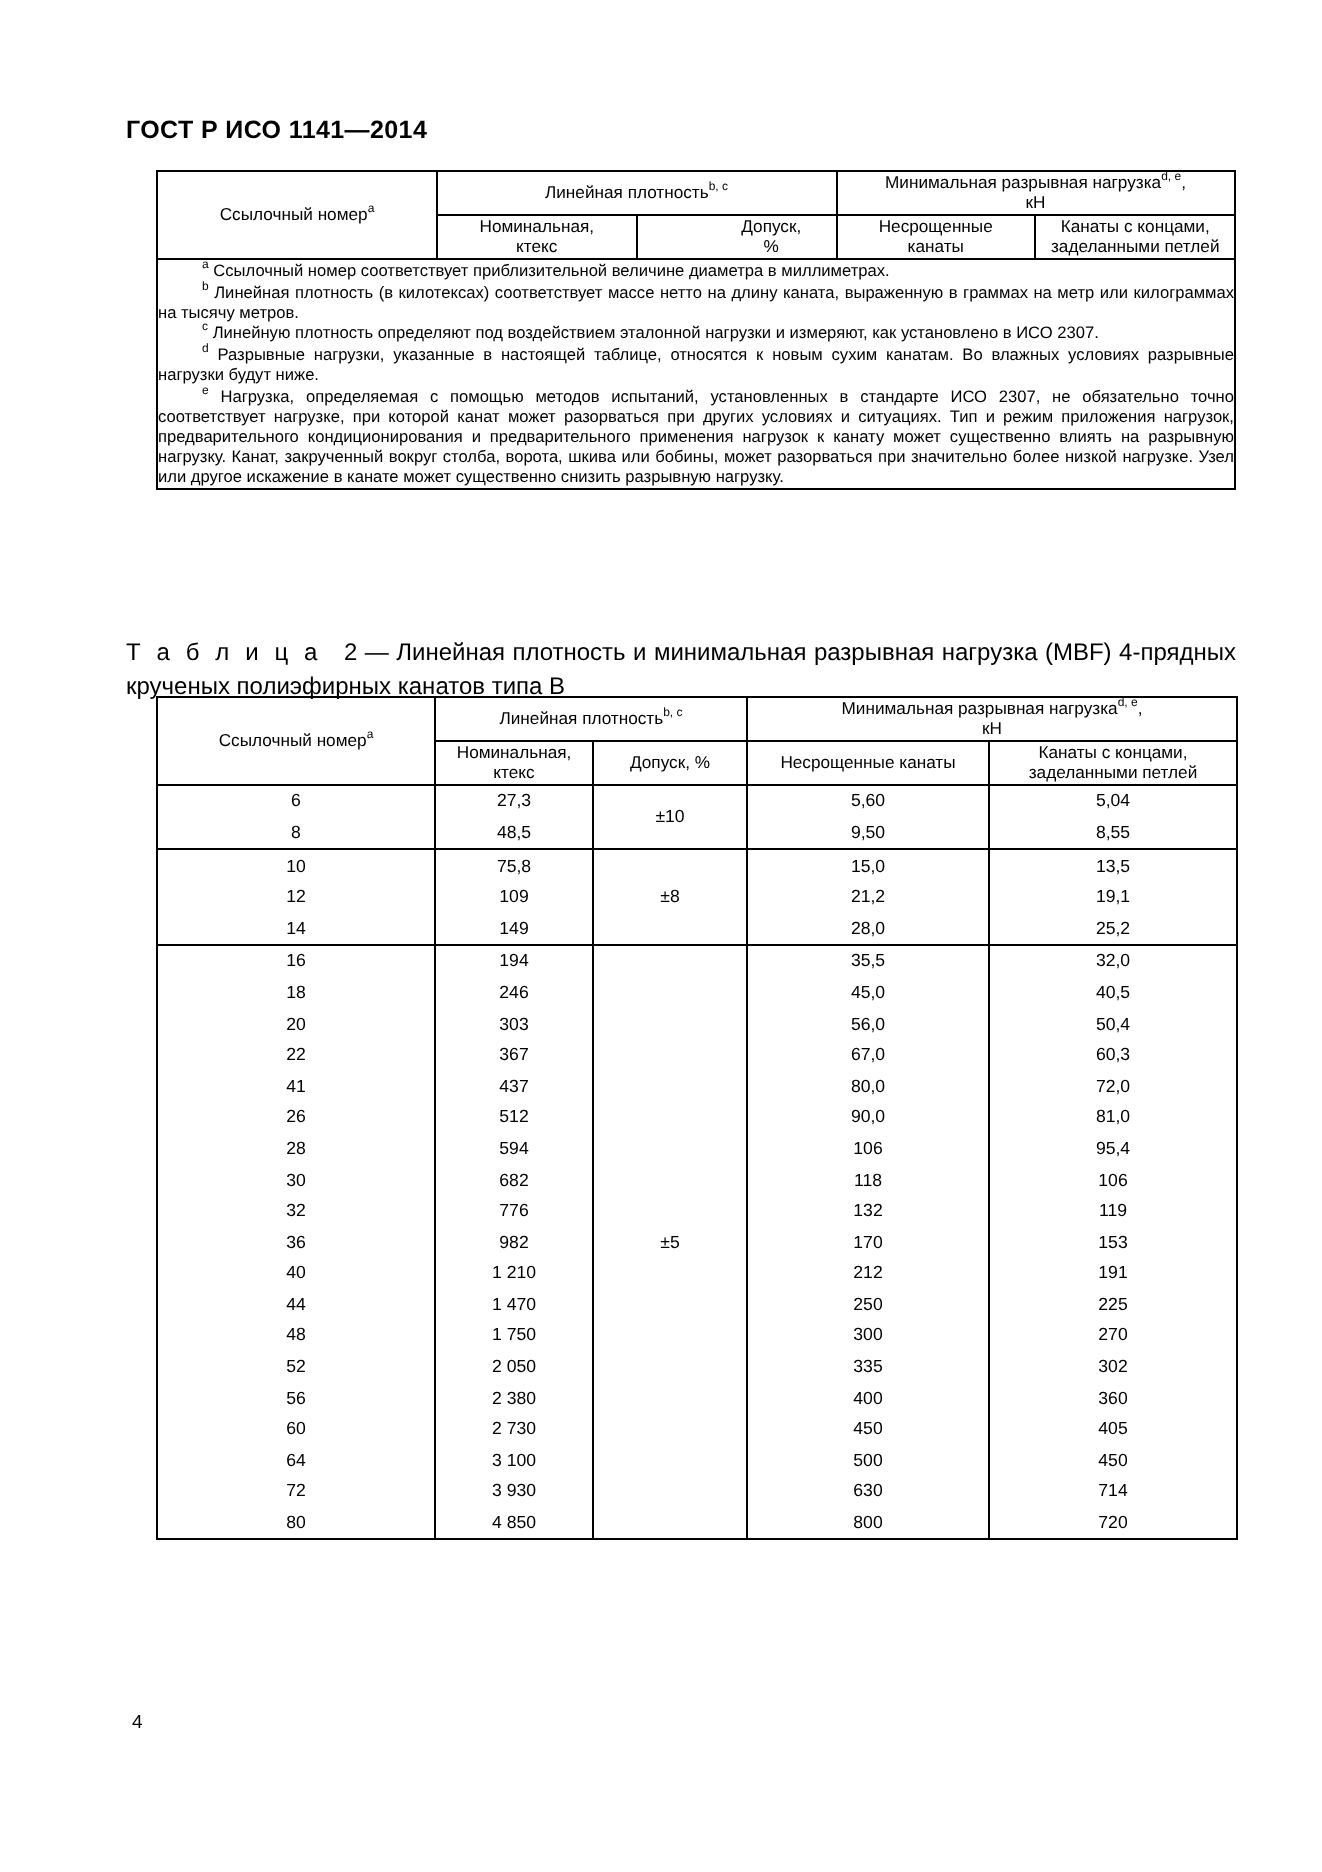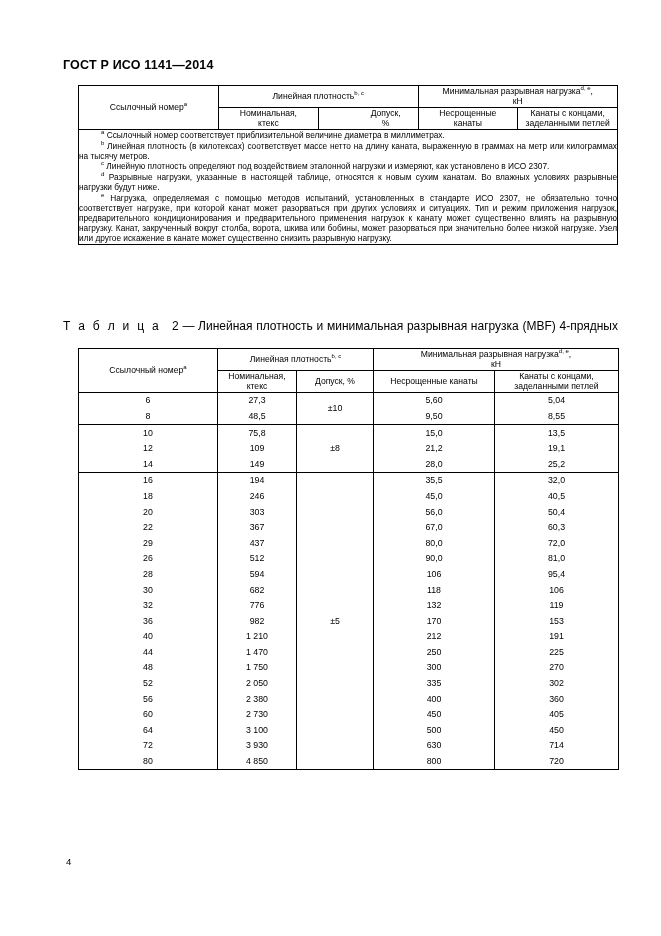--- a/index.html
+++ b/index.html
@@ -193,20 +193,21 @@
           <p class="note"><sup>c</sup> <span>Линейную плотность определяют под воздействием эталонной нагрузки и измеряют, как установлено в ИСО 2307.</span></p>
           <p class="note"><sup>d</sup> <span>Разрывные нагрузки, указанные в настоящей таблице, относятся к новым сухим канатам. Во влажных условиях разрывные нагрузки будут ниже.</span></p>
           <p class="note"><sup>e</sup> <span>Нагрузка, определяемая с помощью методов испытаний, установленных в стандарте ИСО 2307, не обязательно точно соответствует нагрузке, при которой канат может разорваться при других условиях и ситуациях. Тип и режим приложения нагрузок, предварительного кондиционирования и предварительного применения нагрузок к канату может существенно влиять на разрывную нагрузку. Канат, закрученный вокруг столба, ворота, шкива или бобины, может разорваться при значительно более низкой нагрузке. Узел или другое искажение в канате может существенно снизить разрывную нагрузку.</span></p>
         </td>
       </tr>
     </tbody>
   </table>
 
   <div class="table-caption">
     <span class="cap-line1"><span class="t-word">Т а б л и ц а</span>&nbsp;&nbsp; <span>2</span> <span>—</span> <span>Линейная плотность и минимальная разрывная нагрузка (MBF) 4-прядных</span></span>
+    <span class="cap-line2">крученых полиэфирных канатов типа В</span>
   </div>
 
   <table class="gost-table" id="table2">
     <colgroup>
       <col class="c-ref">
         <col class="c-nom">
         <col class="c-tol">
         <col class="c-unspl">
         <col class="c-spliced">
     </colgroup>
@@ -288,21 +289,21 @@
           <td class="data">56,0</td>
           <td class="data">50,4</td>
         </tr>
         <tr>
           <td class="data">22</td>
           <td class="data">367</td>
           <td class="data">67,0</td>
           <td class="data">60,3</td>
         </tr>
         <tr>
-          <td class="data">29</td>
+          <td class="data">41</td>
           <td class="data">437</td>
           <td class="data">80,0</td>
           <td class="data">72,0</td>
         </tr>
         <tr>
           <td class="data">26</td>
           <td class="data">512</td>
           <td class="data">90,0</td>
           <td class="data">81,0</td>
         </tr>

